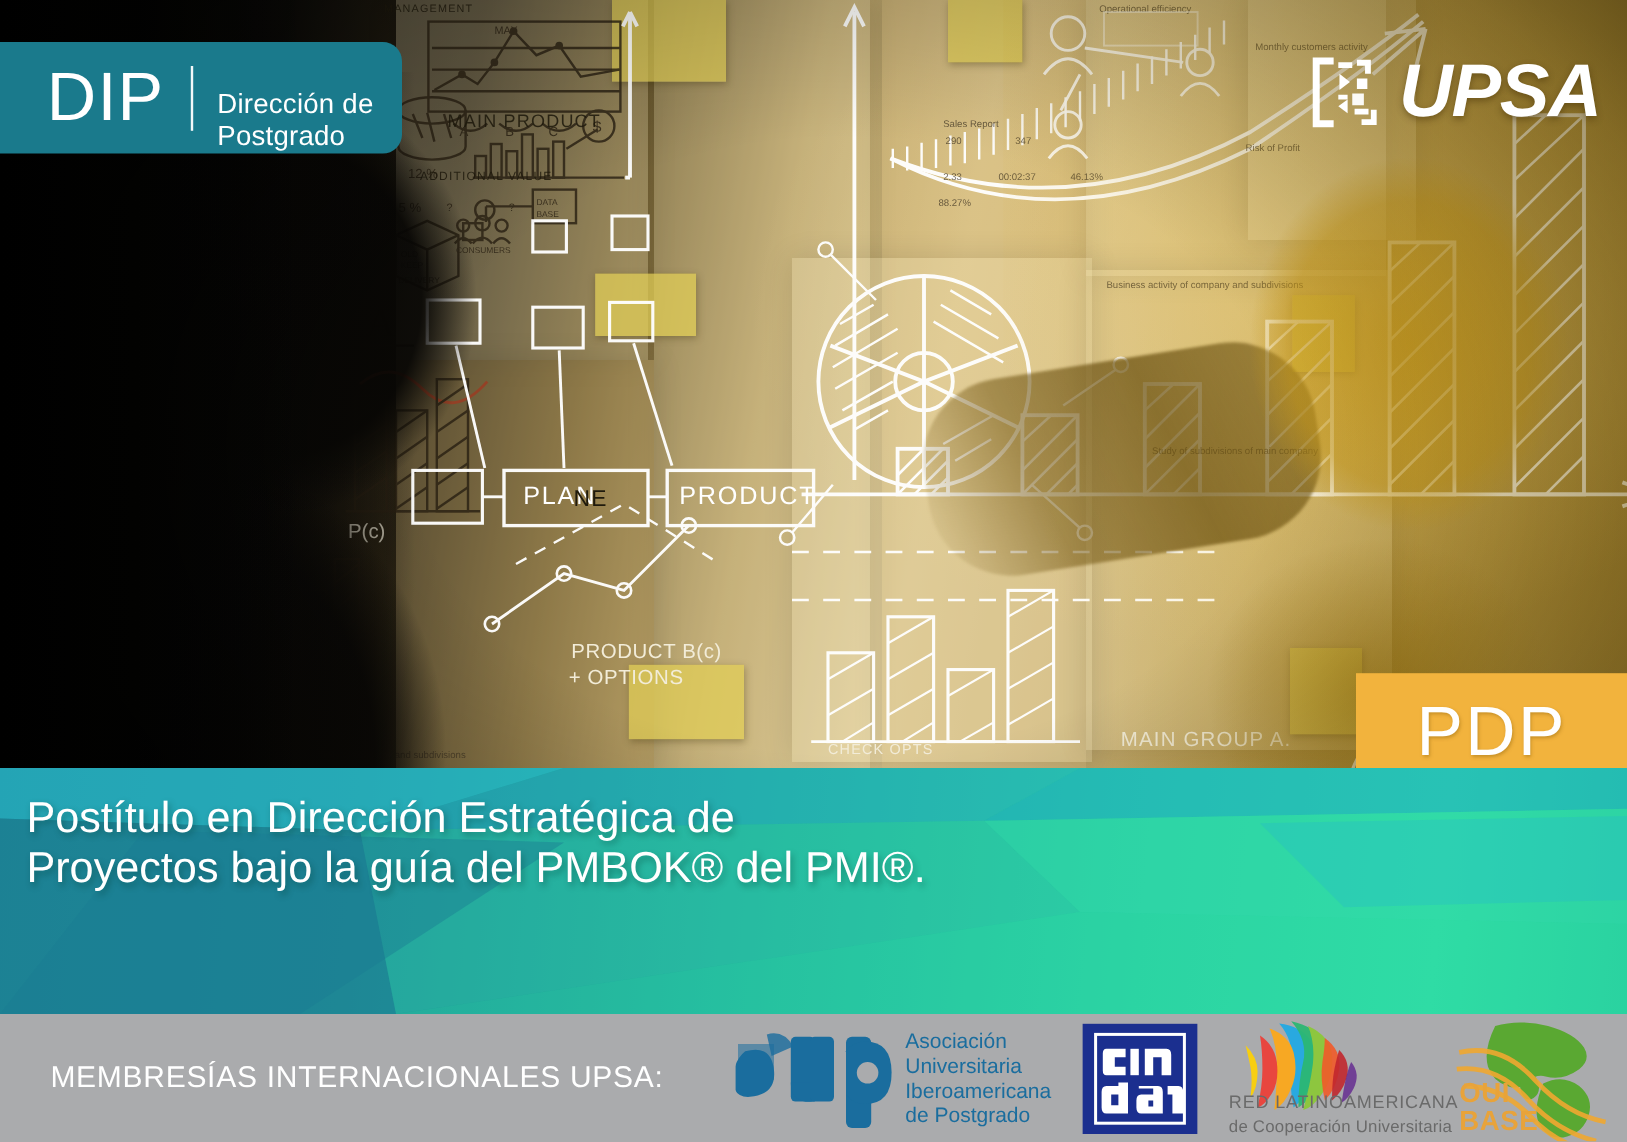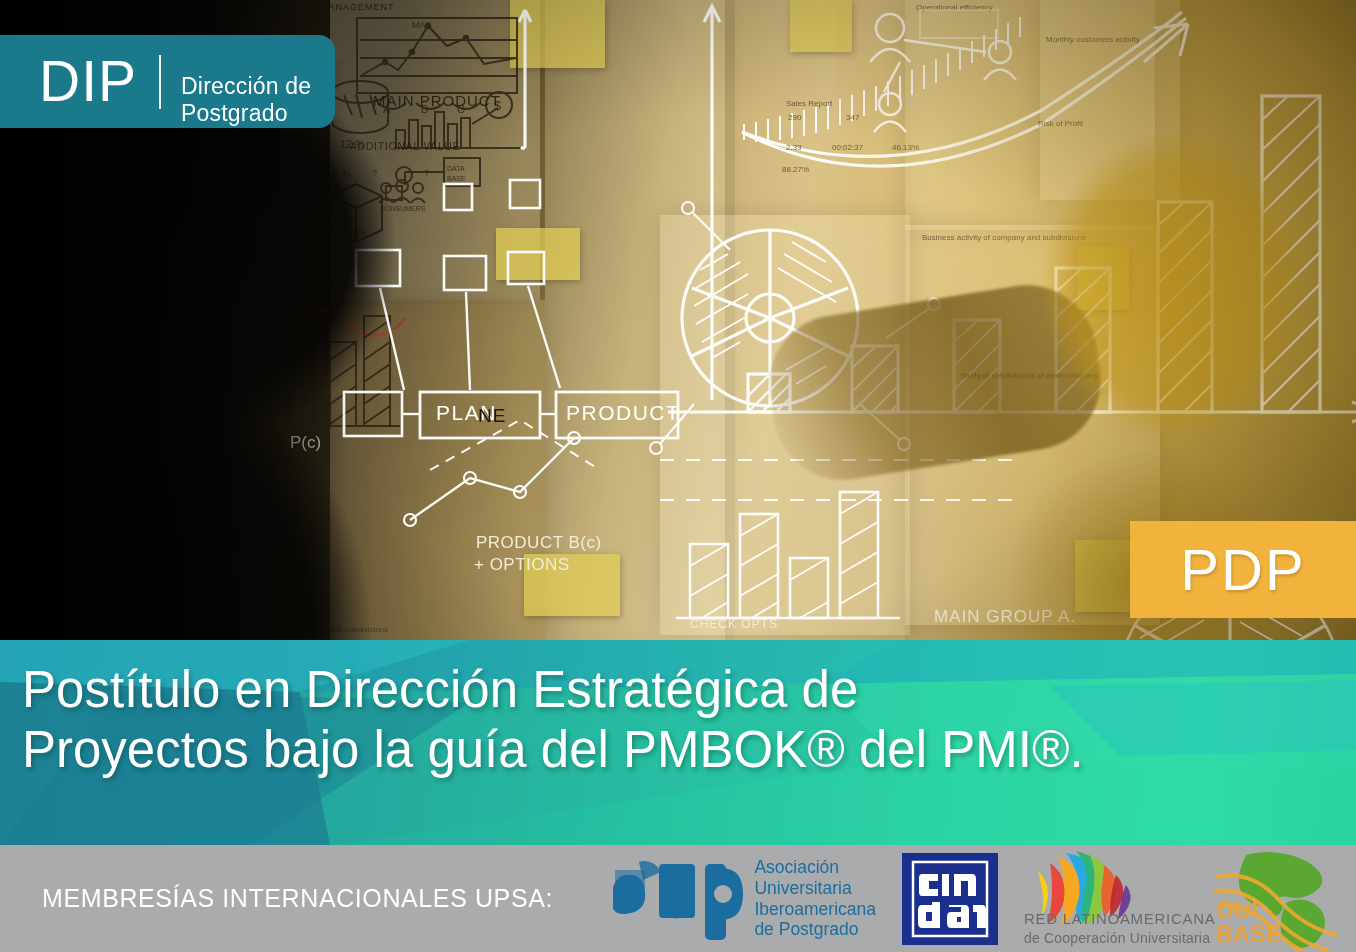--- a/index.html
+++ b/index.html
@@ -107,41 +107,41 @@
   .upsa-emblem{ width:62px; height:62px; }
   .upsa-word{
     color:#fff; font-size:62px; font-weight:700; font-style:italic;
     letter-spacing:-1px; line-height:1;
     text-shadow:0 2px 6px rgba(60,40,0,.45);
     font-family:"Liberation Sans", sans-serif;
   }
 
   
   .pdp-badge{
-    position:absolute; right:0; top:521px;
+    position:absolute; right:0; top:561px;
     width:226px; height:97px;
     background:#f2b33d;
     display:flex; align-items:center; justify-content:center;
   }
   .pdp-text{
     color:#fff; font-size:58px; font-weight:300; letter-spacing:2px;
     line-height:1; text-shadow:1px 2px 3px rgba(120,80,0,.35);
   }
 
   
   .band{
     position:absolute; left:0; top:640px; width:1356px; height:205px;
     overflow:hidden;
     background:linear-gradient(96deg,#1c8496 0%, #1f9098 22%, #24b79f 48%, #2cd3a4 70%, #32dfa6 88%, #2ad19f 100%);
   }
   .band svg{ position:absolute; left:0; top:0; }
   .band-title{
     position:absolute; left:22px; top:20px; right:0;
     color:#fff;
-    font-size:51px; font-weight:400; line-height:1.17;
+    font-size:36px; font-weight:400; line-height:1.17;
     letter-spacing:0px;
     text-shadow:2px 3px 5px rgba(0,60,50,.40);
     white-space:nowrap;
   }
   .band-title .l2{ display:block; }
 
   
   .memberbar{
     position:absolute; left:0; top:845px; width:1356px; height:107px;
     background:#aaabad;
@@ -442,20 +442,37 @@
 
   <div class="dip-badge">
     <div class="dip-mark">DIP</div>
     <div class="dip-rule"></div>
     <div class="dip-sub">
       <div>Dirección de</div>
       <div>Postgrado</div>
     </div>
   </div>
 
+  <div class="upsa">
+    <svg class="upsa-emblem" viewBox="0 0 64 64" aria-hidden="true">
+      <g fill="#ffffff">
+        <path d="M2 2 h18 v6 H8 v48 h12 v6 H2 z"></path>
+        <path d="M24 6 h12 v5 h-12 z"></path>
+        <path d="M40 4 l12 0 0 12 -5 0 0 -7 -7 0 z"></path>
+        <path d="M25 16 l9 7 -9 7 z"></path>
+        <path d="M40 20 h9 v9 h-9 z"></path>
+        <path d="M24 34 h8 v4 h-8 z"></path>
+        <path d="M36 33 l10 0 0 10 -10 0 z" opacity=".95"></path>
+        <path d="M24 44 l8 -6 0 12 z"></path>
+        <path d="M38 46 h12 v5 h-12 z"></path>
+        <path d="M44 55 l8 0 0 -8 5 0 0 13 -13 0 z"></path>
+      </g>
+    </svg>
+    <div class="upsa-word">UPSA</div>
+  </div>
 
   <div class="pdp-badge">
     <div class="pdp-text">PDP</div>
   </div>
 
   <div class="band">
     <svg width="1356" height="205" viewBox="0 0 1356 205" aria-hidden="true">
       <polygon points="0,0 470,0 300,52 0,42" fill="#2bbfd0" opacity=".55"></polygon>
       <polygon points="470,0 900,0 820,44 300,52" fill="#25a9c0" opacity=".45"></polygon>
       <polygon points="900,0 1356,0 1356,34 820,44" fill="#1ea5c4" opacity=".5"></polygon>

